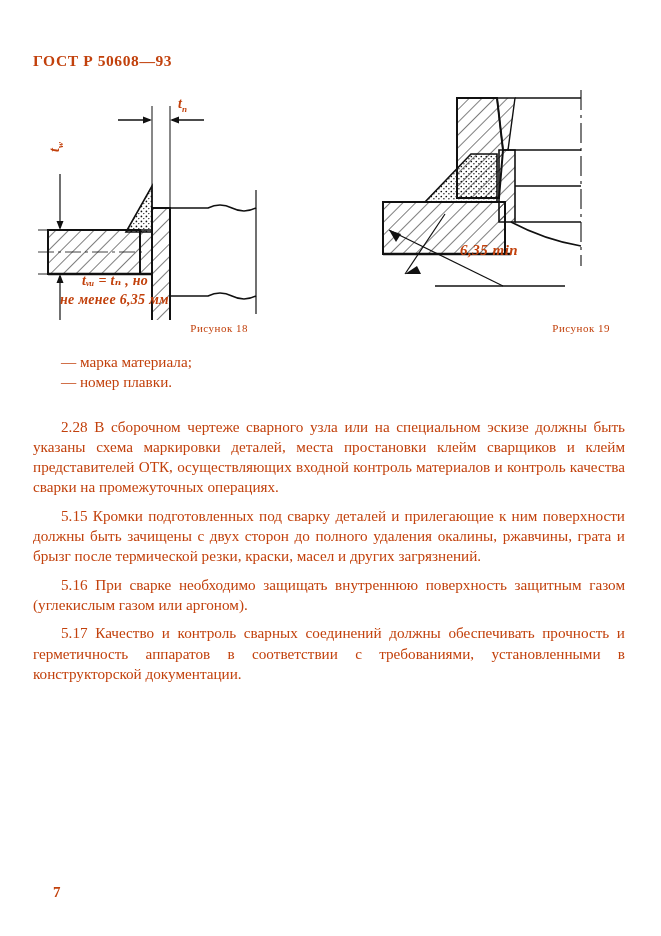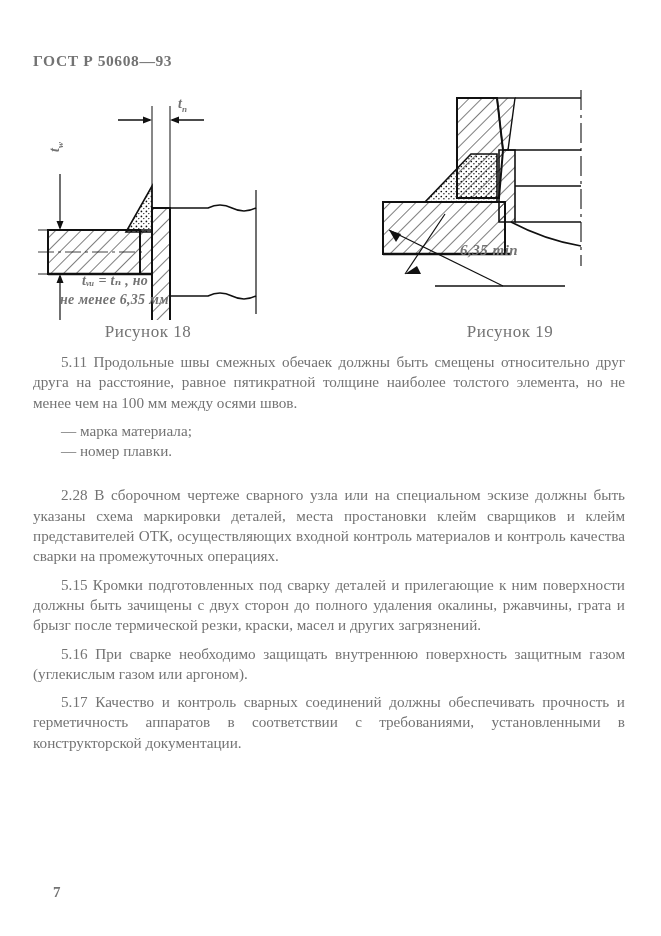--- a/index.html
+++ b/index.html
@@ -7,21 +7,21 @@
     padding: 0;
     background: #ffffff;
   }
   .page {
     position: relative;
     width: 661px;
     height: 936px;
     background: #ffffff;
     overflow: hidden;
     font-family: "Liberation Serif", "DejaVu Serif", serif;
-    color: #737373;
+    color: #c2410c;
     border-radius: 12px;
   }
 
   
   .doc-header {
     position: absolute;
     left: 33px;
     top: 52px;
     font-family: "Liberation Serif", "DejaVu Serif", serif;
     font-weight: bold;
@@ -41,22 +41,22 @@
   .figure {
     position: absolute;
     top: 0;
   }
   .fig18 { left: 30px;  width: 290px; height: 250px; }
   .fig19 { left: 375px; width: 280px; height: 250px; }
 
   .fig-caption {
     position: absolute;
     width: 100%;
-    text-align: center;
-    font-size: 17px;
+    text-align: right;
+    font-size: 11px;
     letter-spacing: 0.5px;
     white-space: nowrap;
   }
   .fig18 .fig-caption { top: 232px; left: 18px; width: 200px; }
   .fig19 .fig-caption { top: 232px; left: 35px; width: 200px; }
 
   .hand-note {
     position: absolute;
     font-family: "Liberation Serif", "DejaVu Serif", serif;
     font-style: italic;
@@ -220,21 +220,20 @@
       </svg>
 
       <div class="dim-label dim-635">6,35 min</div>
 
       <div class="fig-caption">Рисунок 19</div>
     </div>
   </div>
 
   <div class="body-text">
 
-    <p class="para">5.11 Продольные швы смежных обечаек должны быть смещены относительно друг друга на расстояние, равное пятикратной толщине наиболее толстого элемента, но не менее чем на 100 мм между осями швов.</p>
 
     <div class="bullet-group">
       <p class="bullet">— марка материала;</p>
       <p class="bullet">— номер плавки.</p>
     </div>
 
     <p class="para">2.28 В сборочном чертеже сварного узла или на специальном эскизе должны быть указаны схема маркировки деталей, места простановки клейм сварщиков и клейм представителей ОТК, осуществляющих входной контроль материалов и контроль качества сварки на промежуточных операциях.</p>
 
 
     <p class="para">5.15 Кромки подготовленных под сварку деталей и прилегающие к ним поверхности должны быть зачищены с двух сторон до полного удаления окалины, ржавчины, грата и брызг после термической резки, краски, масел и других загрязнений.</p>

